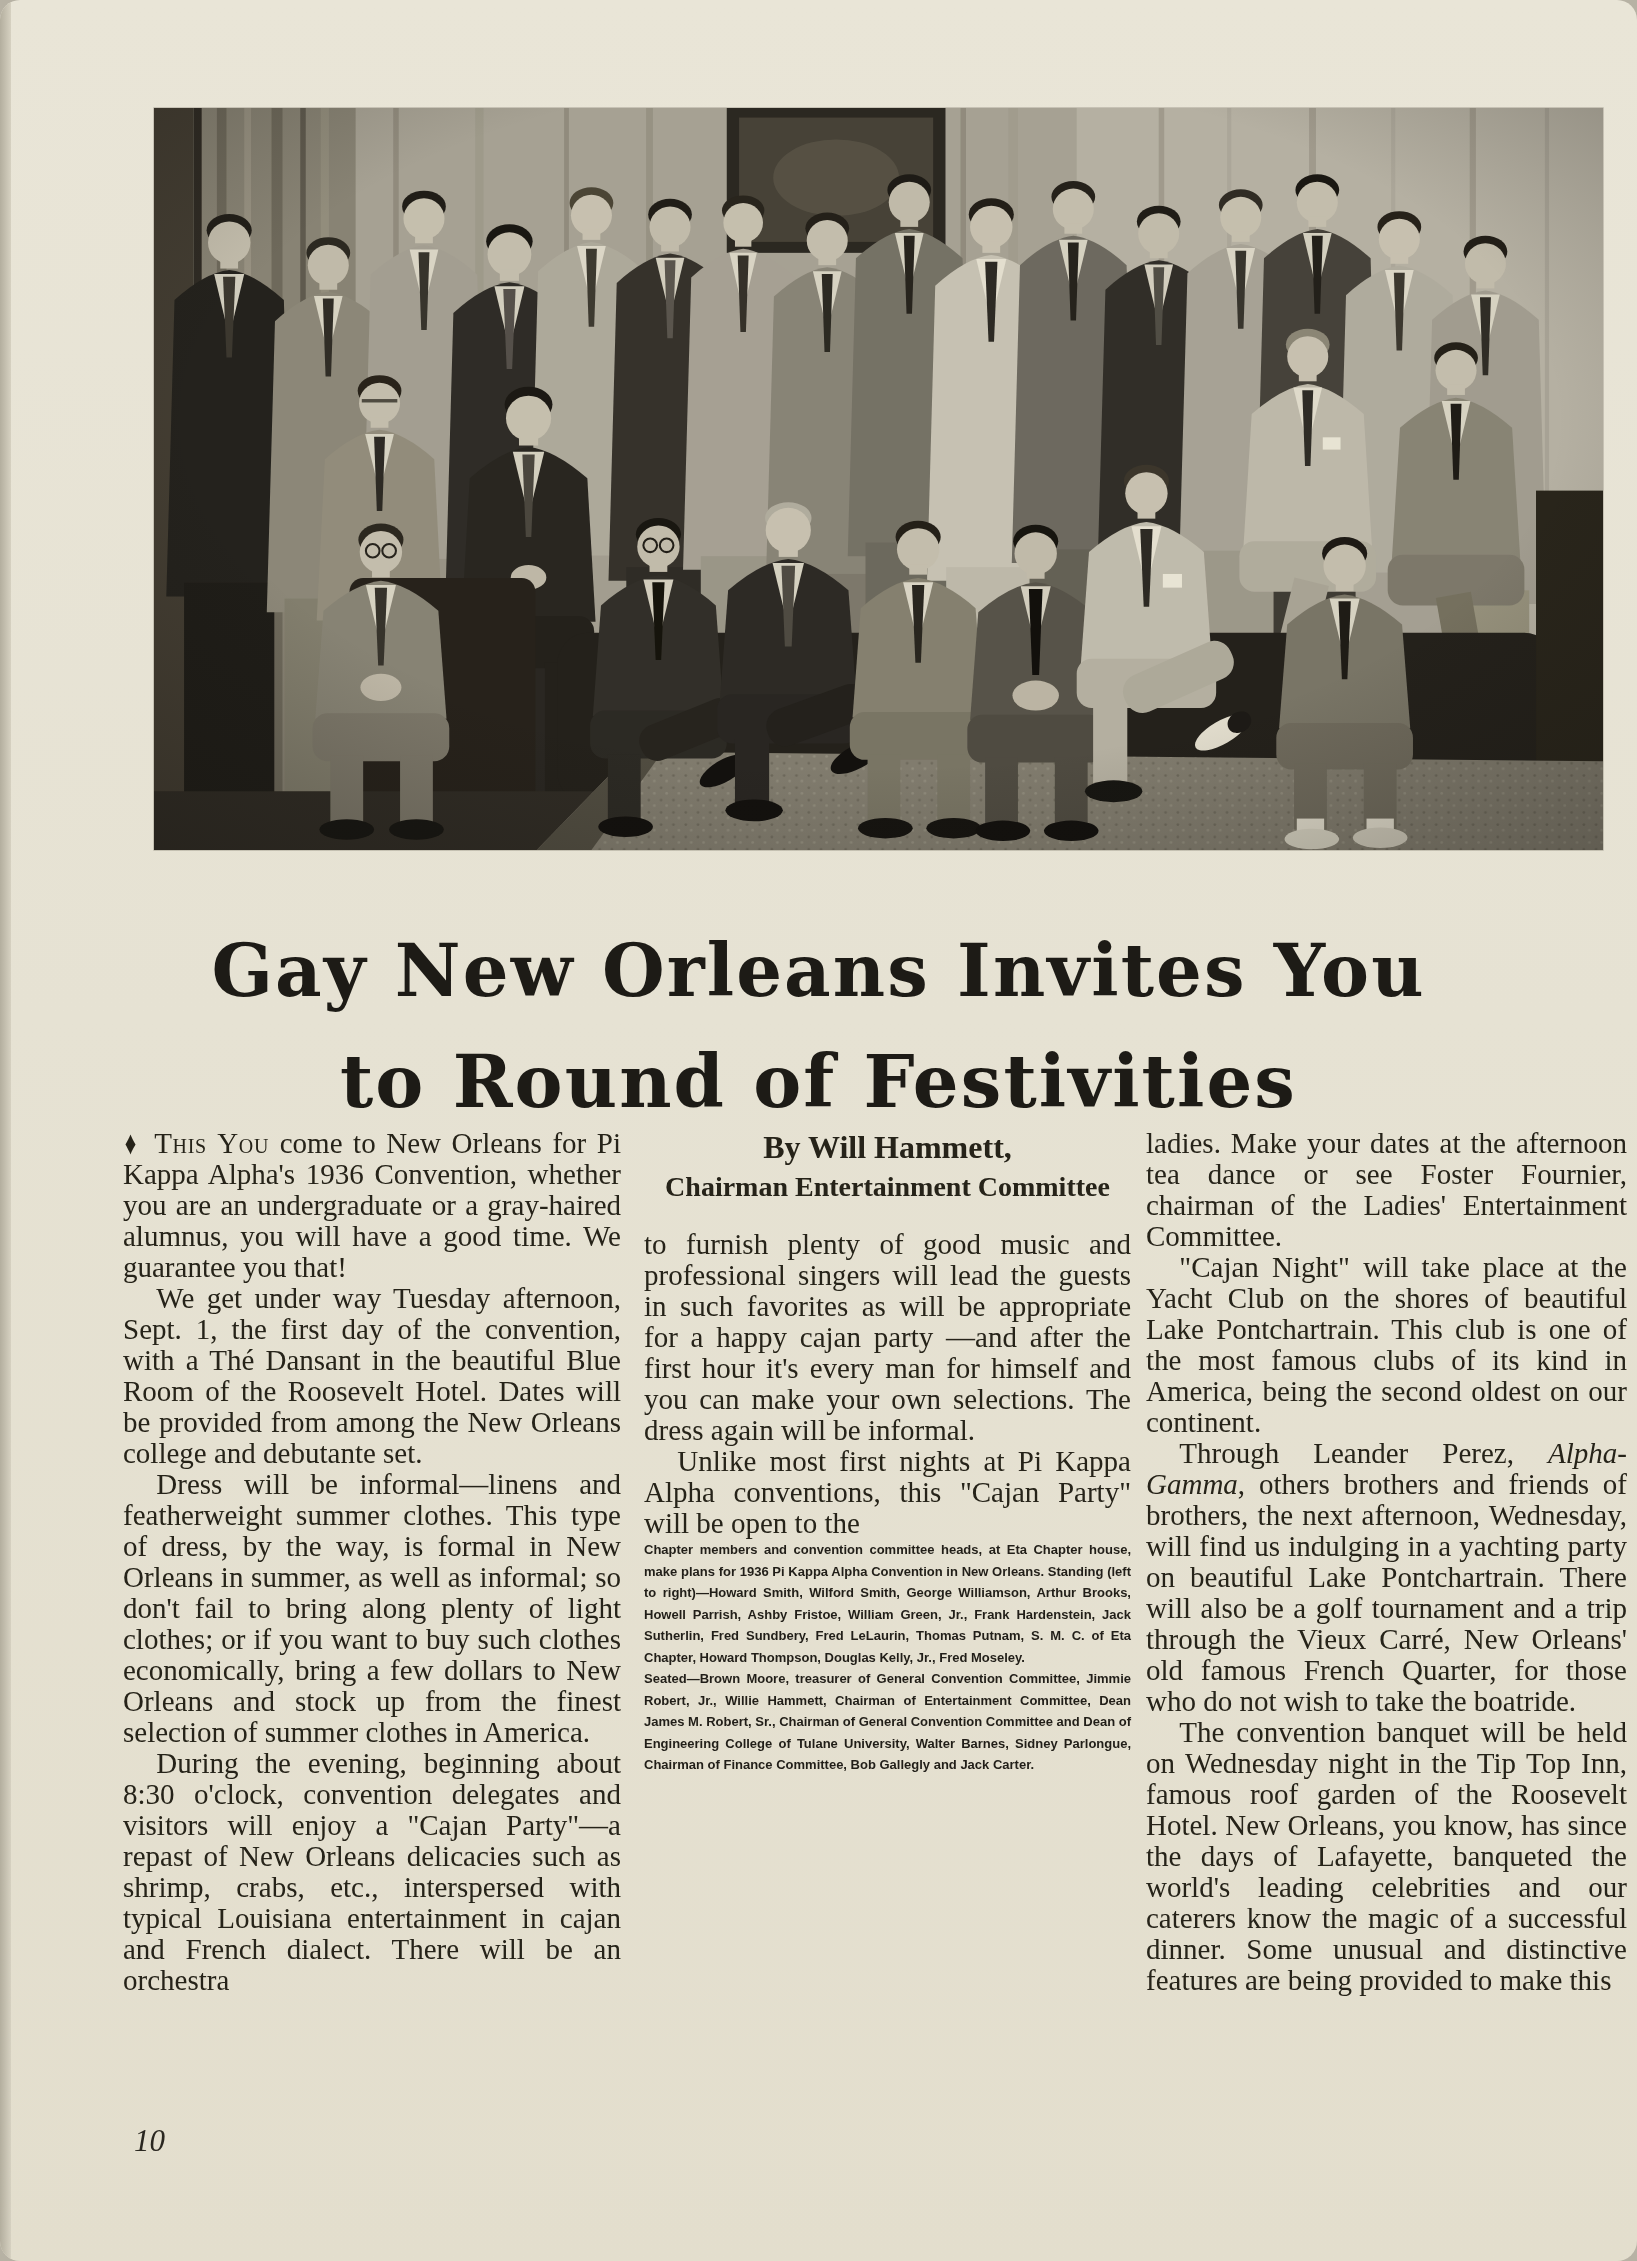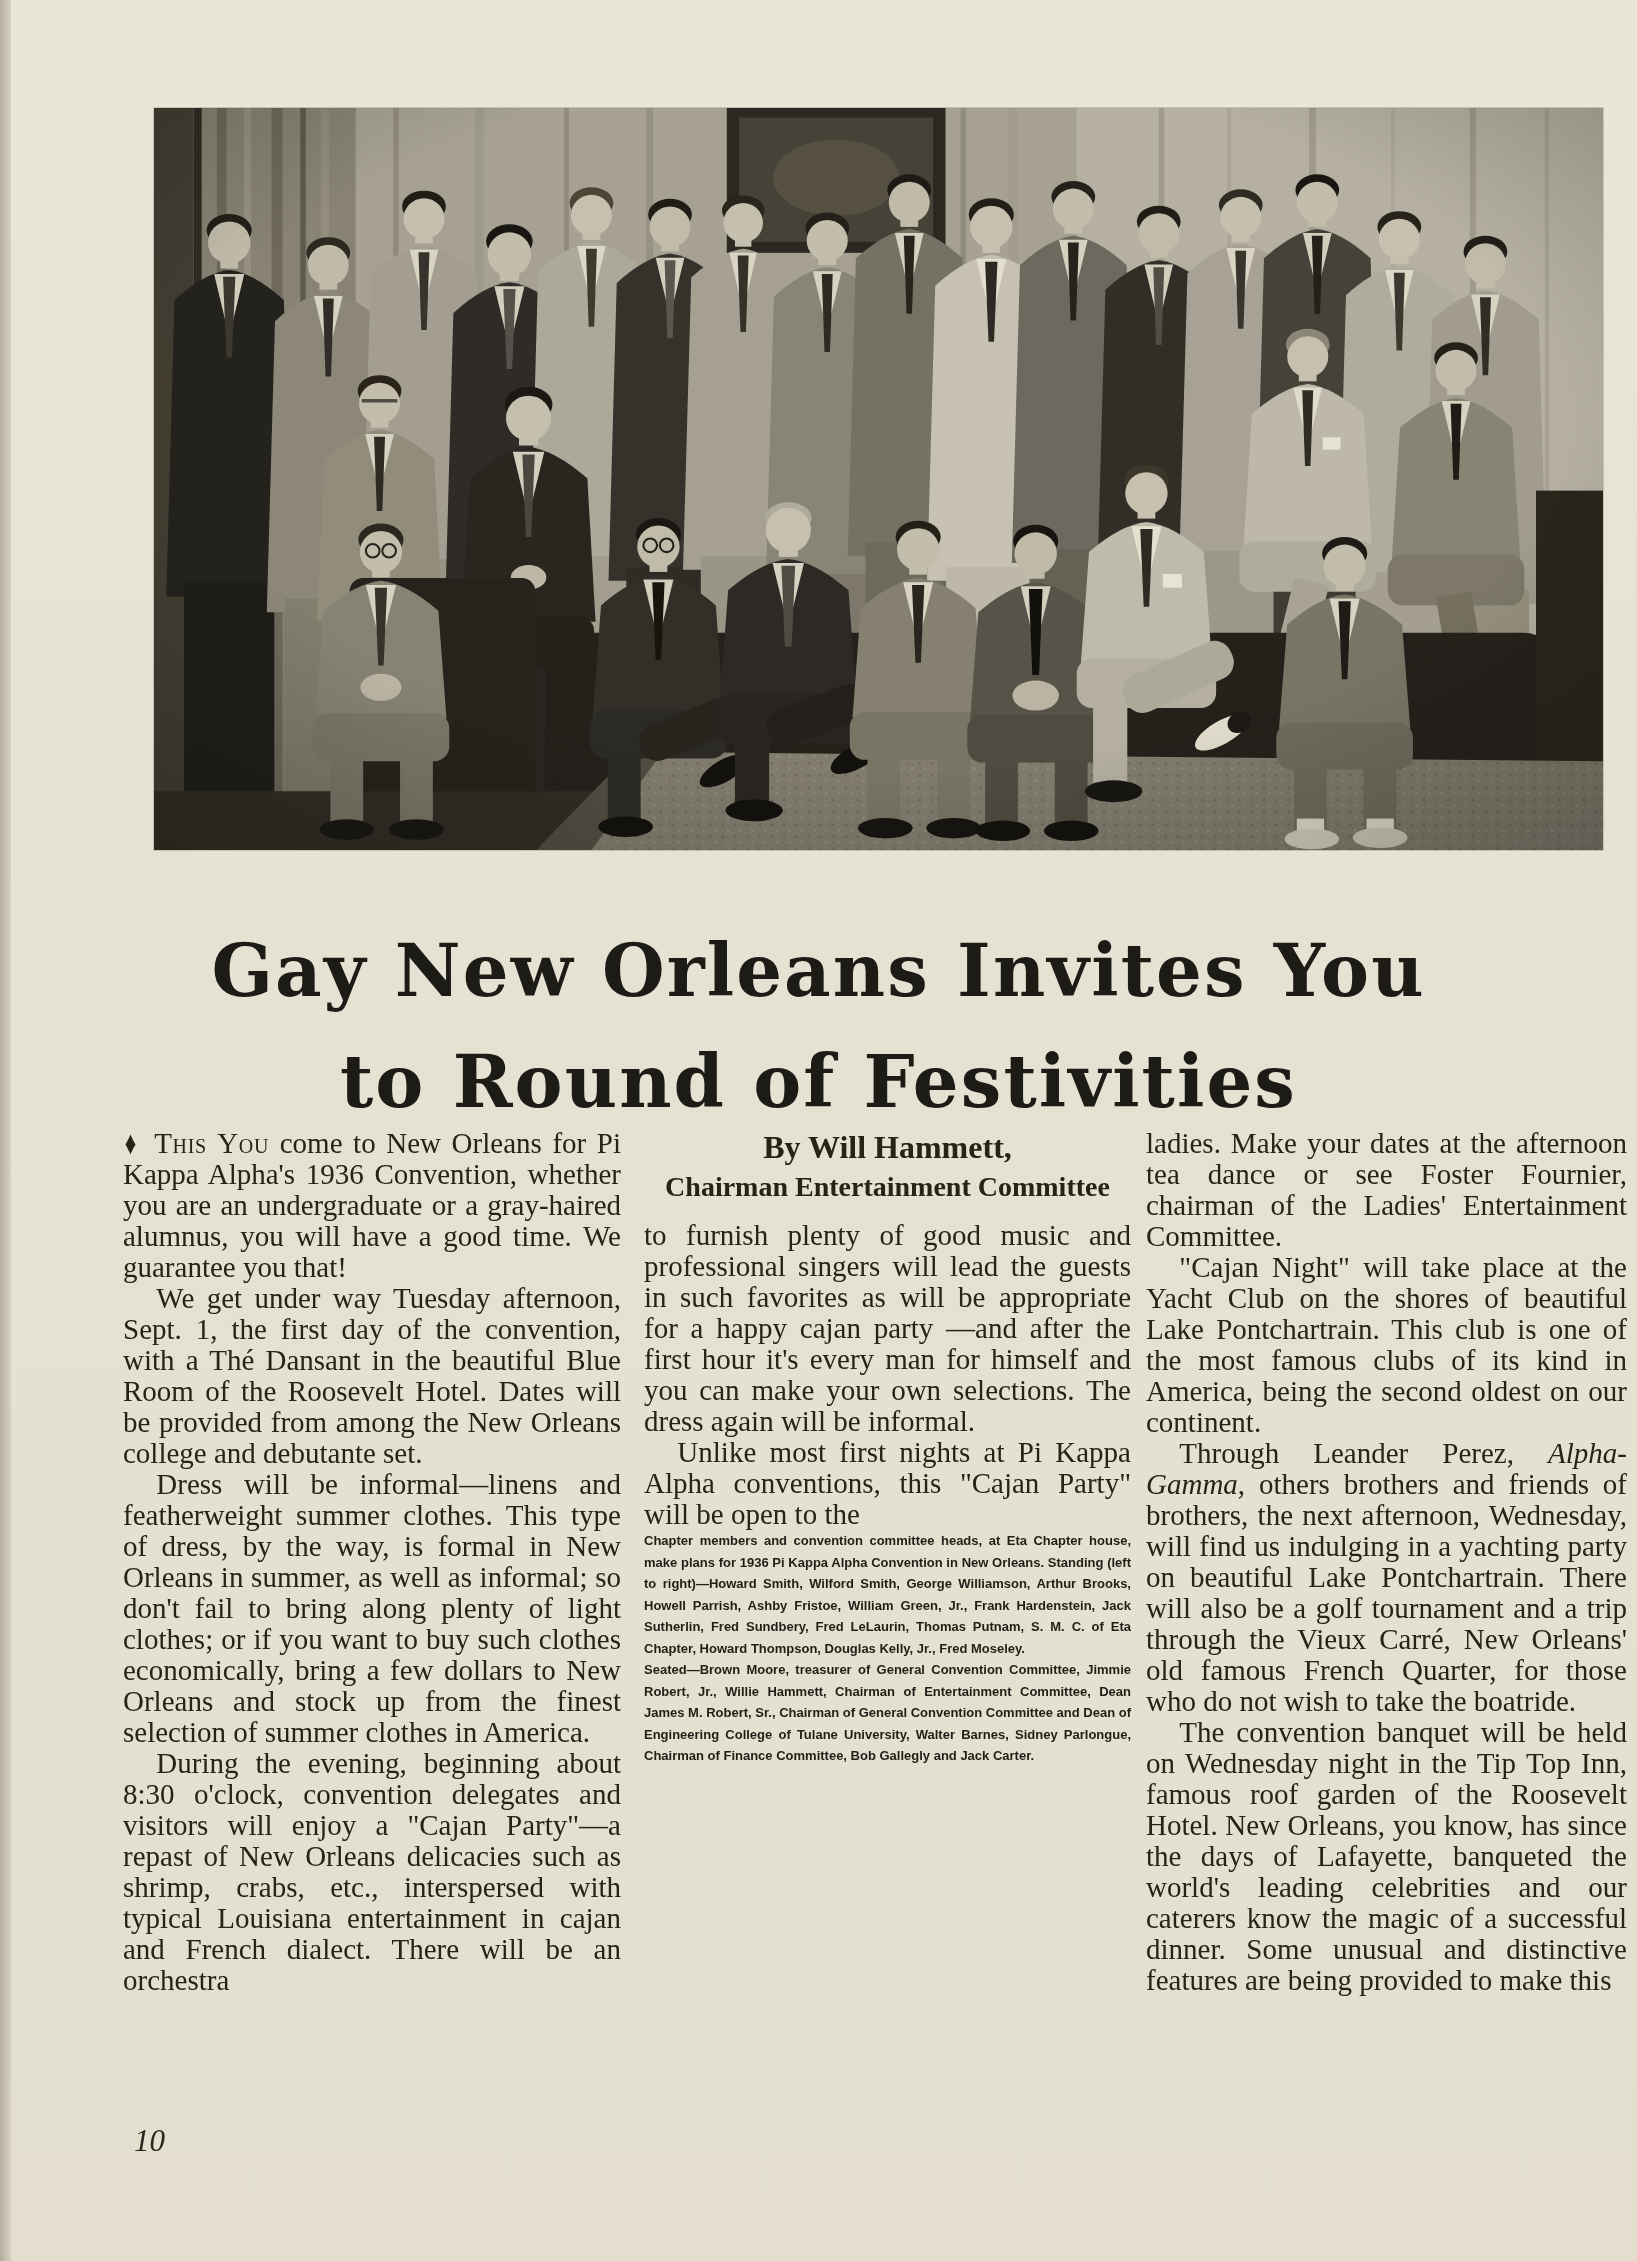--- a/index.html
+++ b/index.html
@@ -4,20 +4,21 @@
 <style>
   html,body{margin:0;padding:0;background:#b7b2a4;}
   .page{
     position:relative;
     width:1637px;height:2261px;
     margin:0 auto;
     background:linear-gradient(180deg,#e9e5d7 0%,#e6e2d3 45%,#e3decd 100%);
     font-family:"Liberation Serif",serif;
     color:#242119;
     overflow:hidden;
+    border-radius:20px;
   }
   .page::before{
     content:"";position:absolute;left:0;top:0;bottom:0;width:11px;
     background:linear-gradient(90deg,#b3ae9e,#d6d1c1);
   }
   
   .photo{
     position:absolute;left:154px;top:108px;width:1449px;height:742px;
     box-shadow:0 0 0 0.7px rgba(40,36,28,.25);
     background:#a8a496;
@@ -49,21 +50,21 @@
     display:inline-block;
     transform:scale(.78,1.12);
     margin-right:16.4px;
   }
   .lead{font-variant:small-caps;letter-spacing:0.7px;}
   .it{font-style:italic;}
   
   .byline{
     text-align:center;
     font-weight:700;
-    margin-bottom:14px;
+    margin-bottom:23px;
     text-indent:0;
   }
   .byline .by-name{font-size:32px;line-height:39px;display:block;}
   .byline .by-role{font-size:28px;line-height:39px;display:block;}
   
   .caption{
     font-family:"Liberation Sans",sans-serif;
     font-weight:700;
     font-size:13px;line-height:21.5px;
     text-align:justify;

